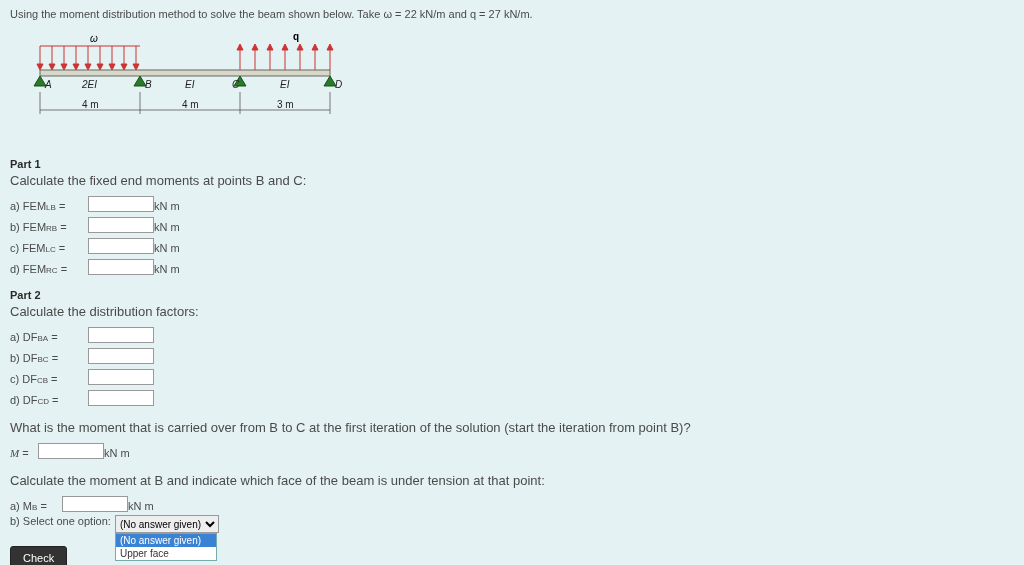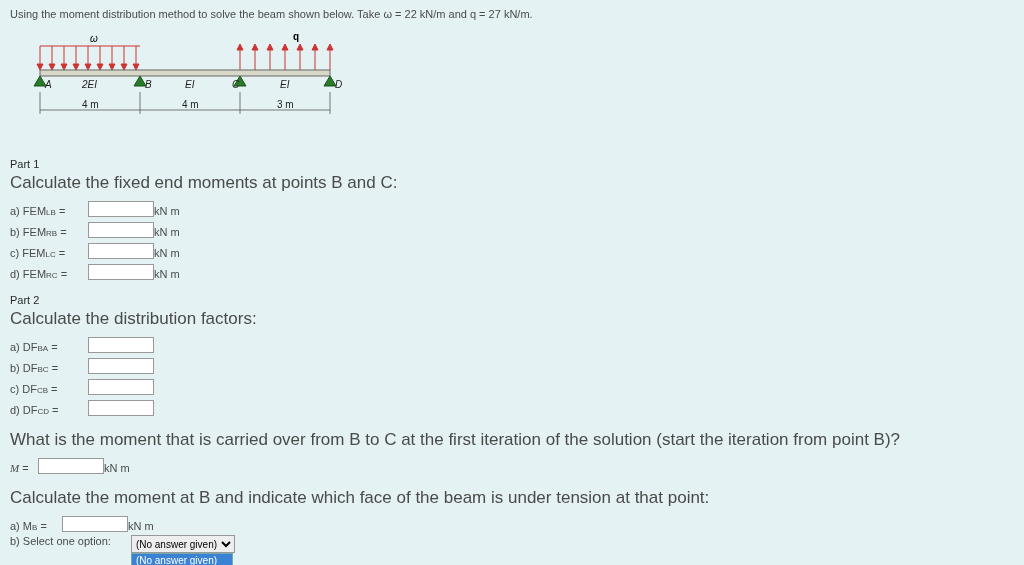--- a/index.html
+++ b/index.html
@@ -1,20 +1,20 @@
 <!DOCTYPE html>
 <html><head>
 <meta charset="utf-8">
 <style>
 body{margin:0;padding:8px 10px;font-family:Arial,Helvetica,sans-serif;font-size:11px;color:#4a4a4a;background:#e5f2f3}
 .intro{margin-bottom:12px}
 .diagram{margin:6px 0 12px}
 .part{margin-top:14px}
-.part-title{font-weight:normal;margin-bottom:3px;color:#2a2a2a}
-.part-desc{margin-bottom:6px;font-size:17px}
+.part-title{font-weight:bold;margin-bottom:3px;color:#2a2a2a}
+.part-desc{margin-bottom:6px;font-size:13px}
 .row{display:flex;align-items:flex-end;margin:3px 0;height:18px}
 .lbl{display:inline-flex;align-items:baseline;min-width:78px}
 .lbl i{font-style:italic;font-family:'Times New Roman',serif}
 .sup{font-size:8px;vertical-align:super}
 .sub{font-size:8px;vertical-align:sub}
 input.tf{width:60px;height:14px;border:1px solid #999;background:#fff;font-size:11px;padding:0 2px}
 .unit{margin-left:0}
 select.sel{font-size:10px;height:18px;border:1px solid #999;background:#eee}
 .dropdown-open{position:relative;display:inline-block}
 .dd-options{position:absolute;top:18px;left:0;background:#fff;border:1px solid #7aa;font-size:10px;z-index:10;min-width:100px}
@@ -167,21 +167,21 @@
 </div>
 
 <div class="part">
   <div class="part-desc">Calculate the moment at B and indicate which face of the beam is under tension at that point:</div>
   <div class="row">
     <span class="lbl" style="min-width:52px"><span>a) M</span><span class="sub">B</span>&nbsp;=</span>
     <input class="tf" style="">
     <span class="unit">kN m</span>
   </div>
   <div class="row" style="align-items:flex-start">
-    <span style="margin-right:20px">b) Select one option:</span>
+    <span style="margin-right:4px">b) Select one option:</span>
     <span class="dropdown-open">
       <select class="sel">
         <option>(No answer given)</option>
       </select>
       <div class="dd-options">
         <div class="dd-opt sel-opt">(No answer given)</div>
         <div class="dd-opt">Upper face</div>
 
       </div>
     </span>

